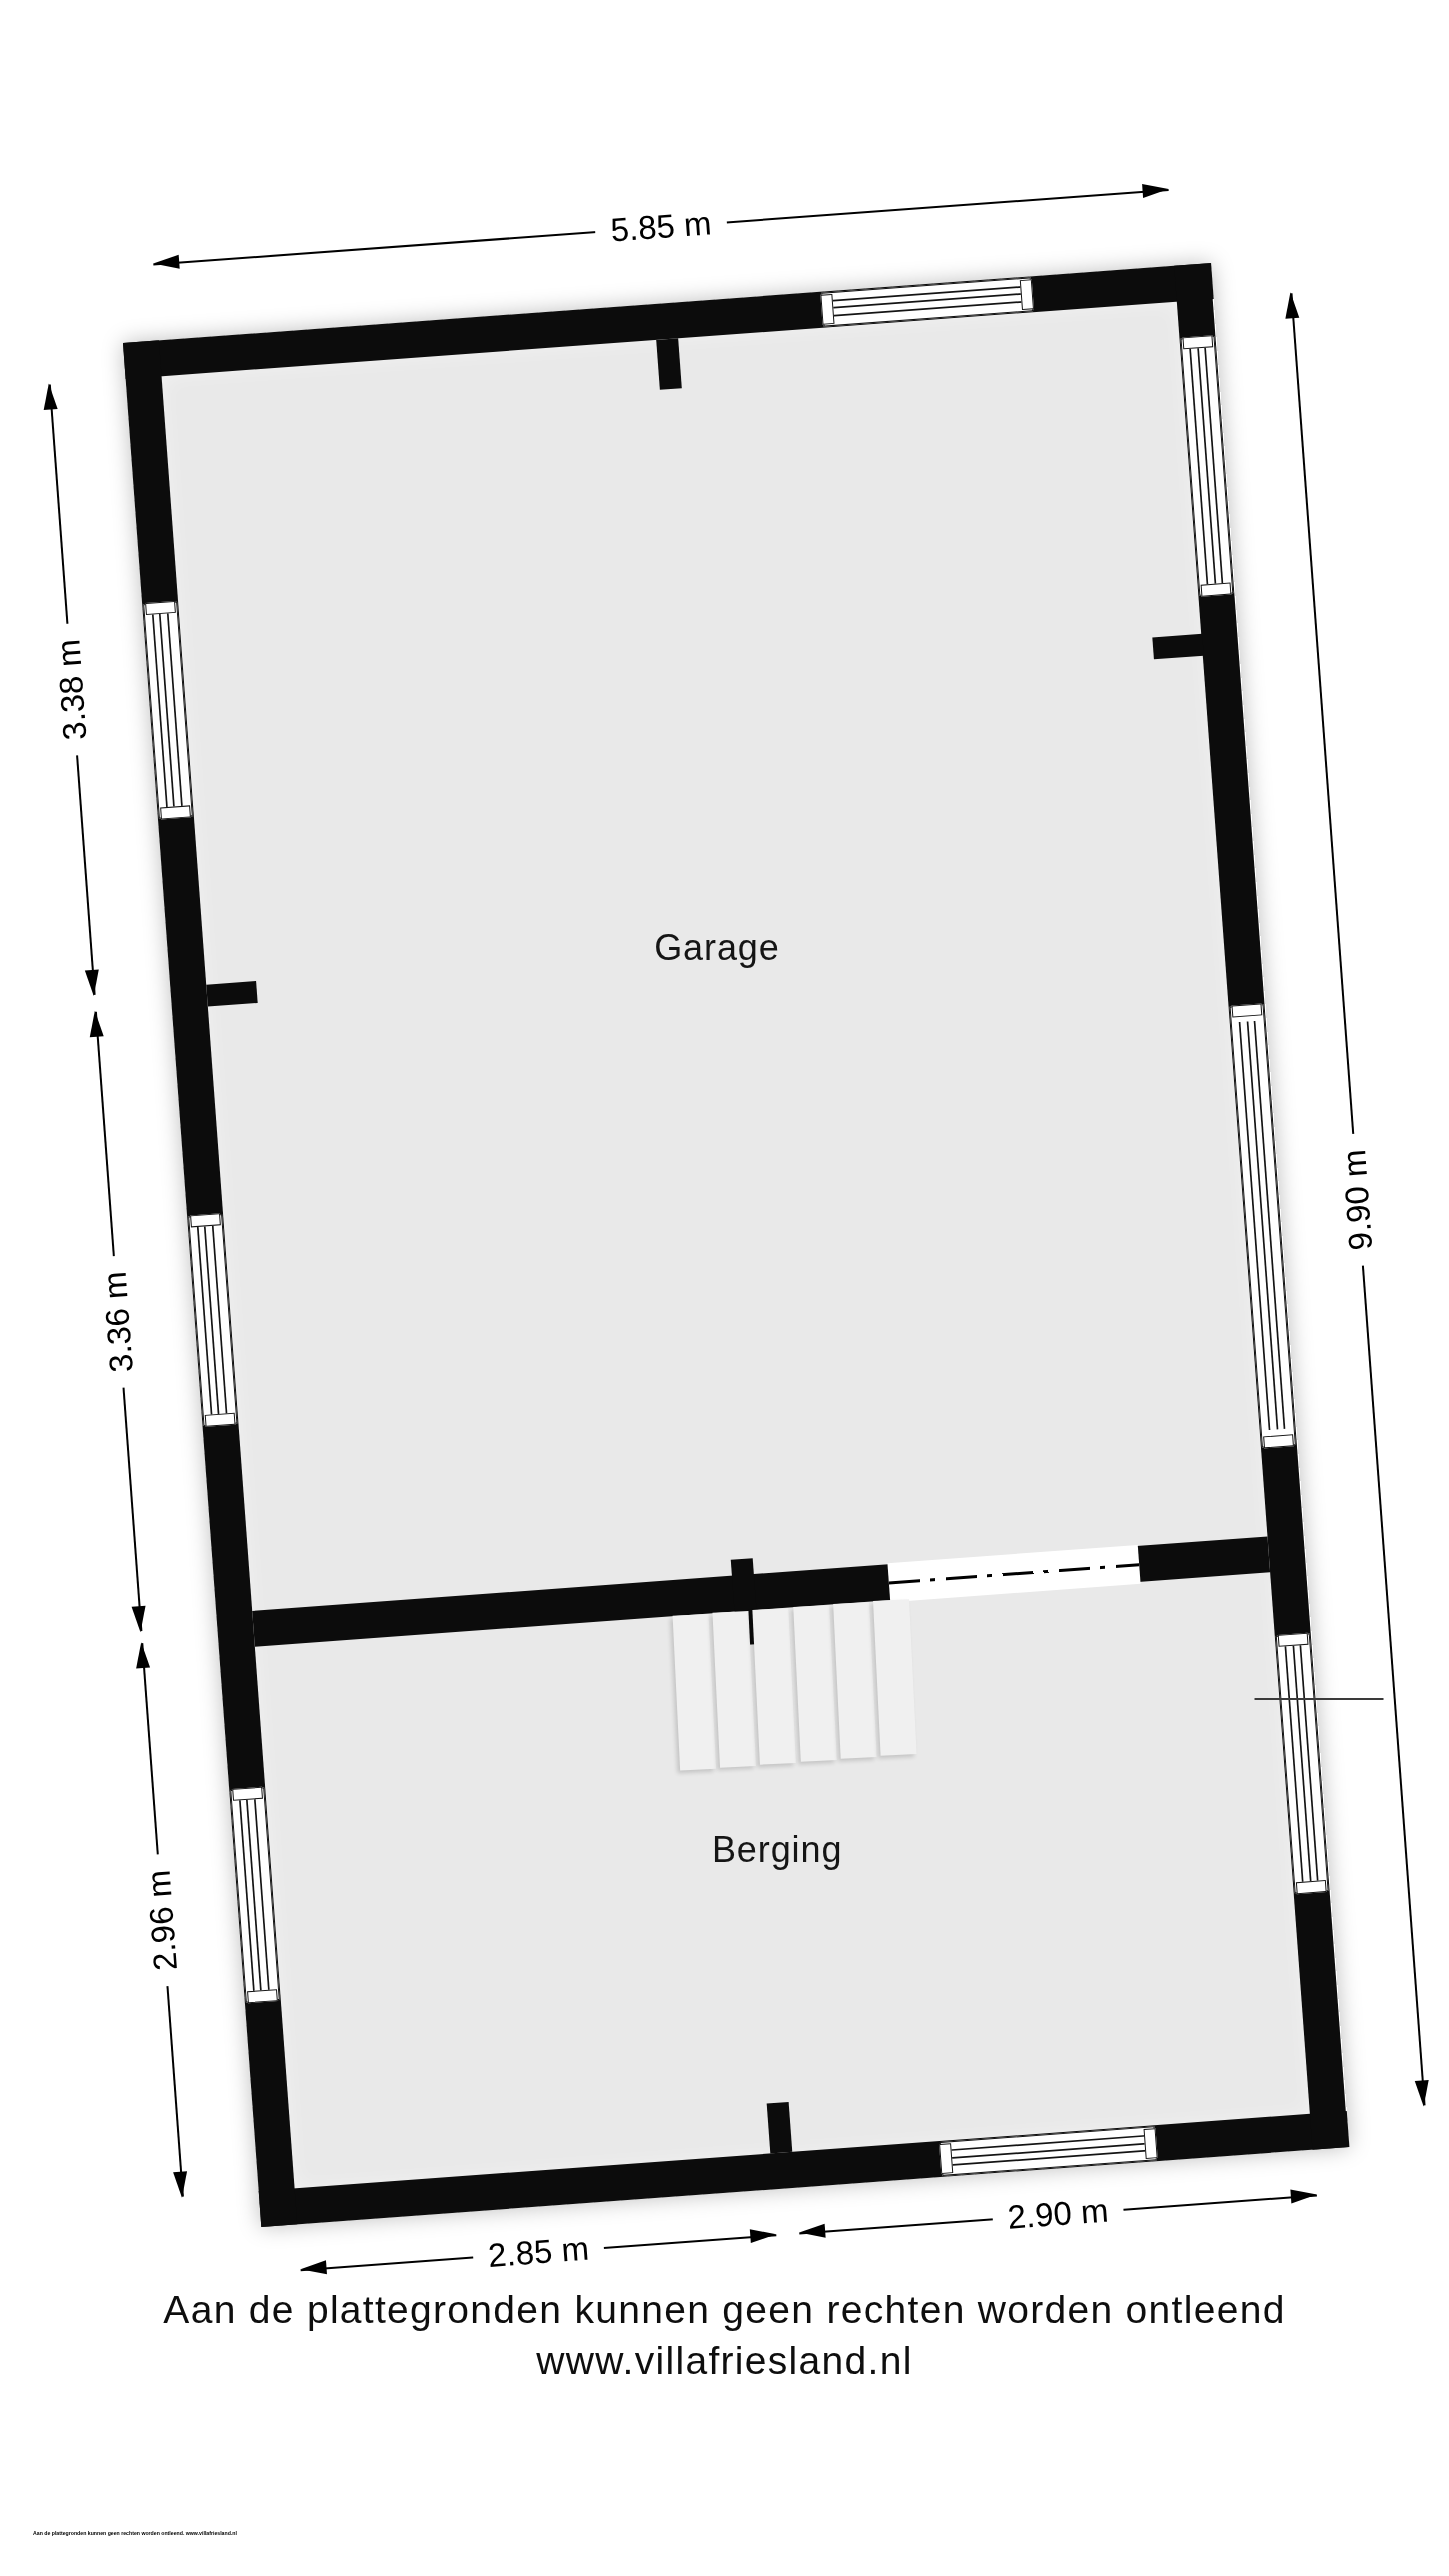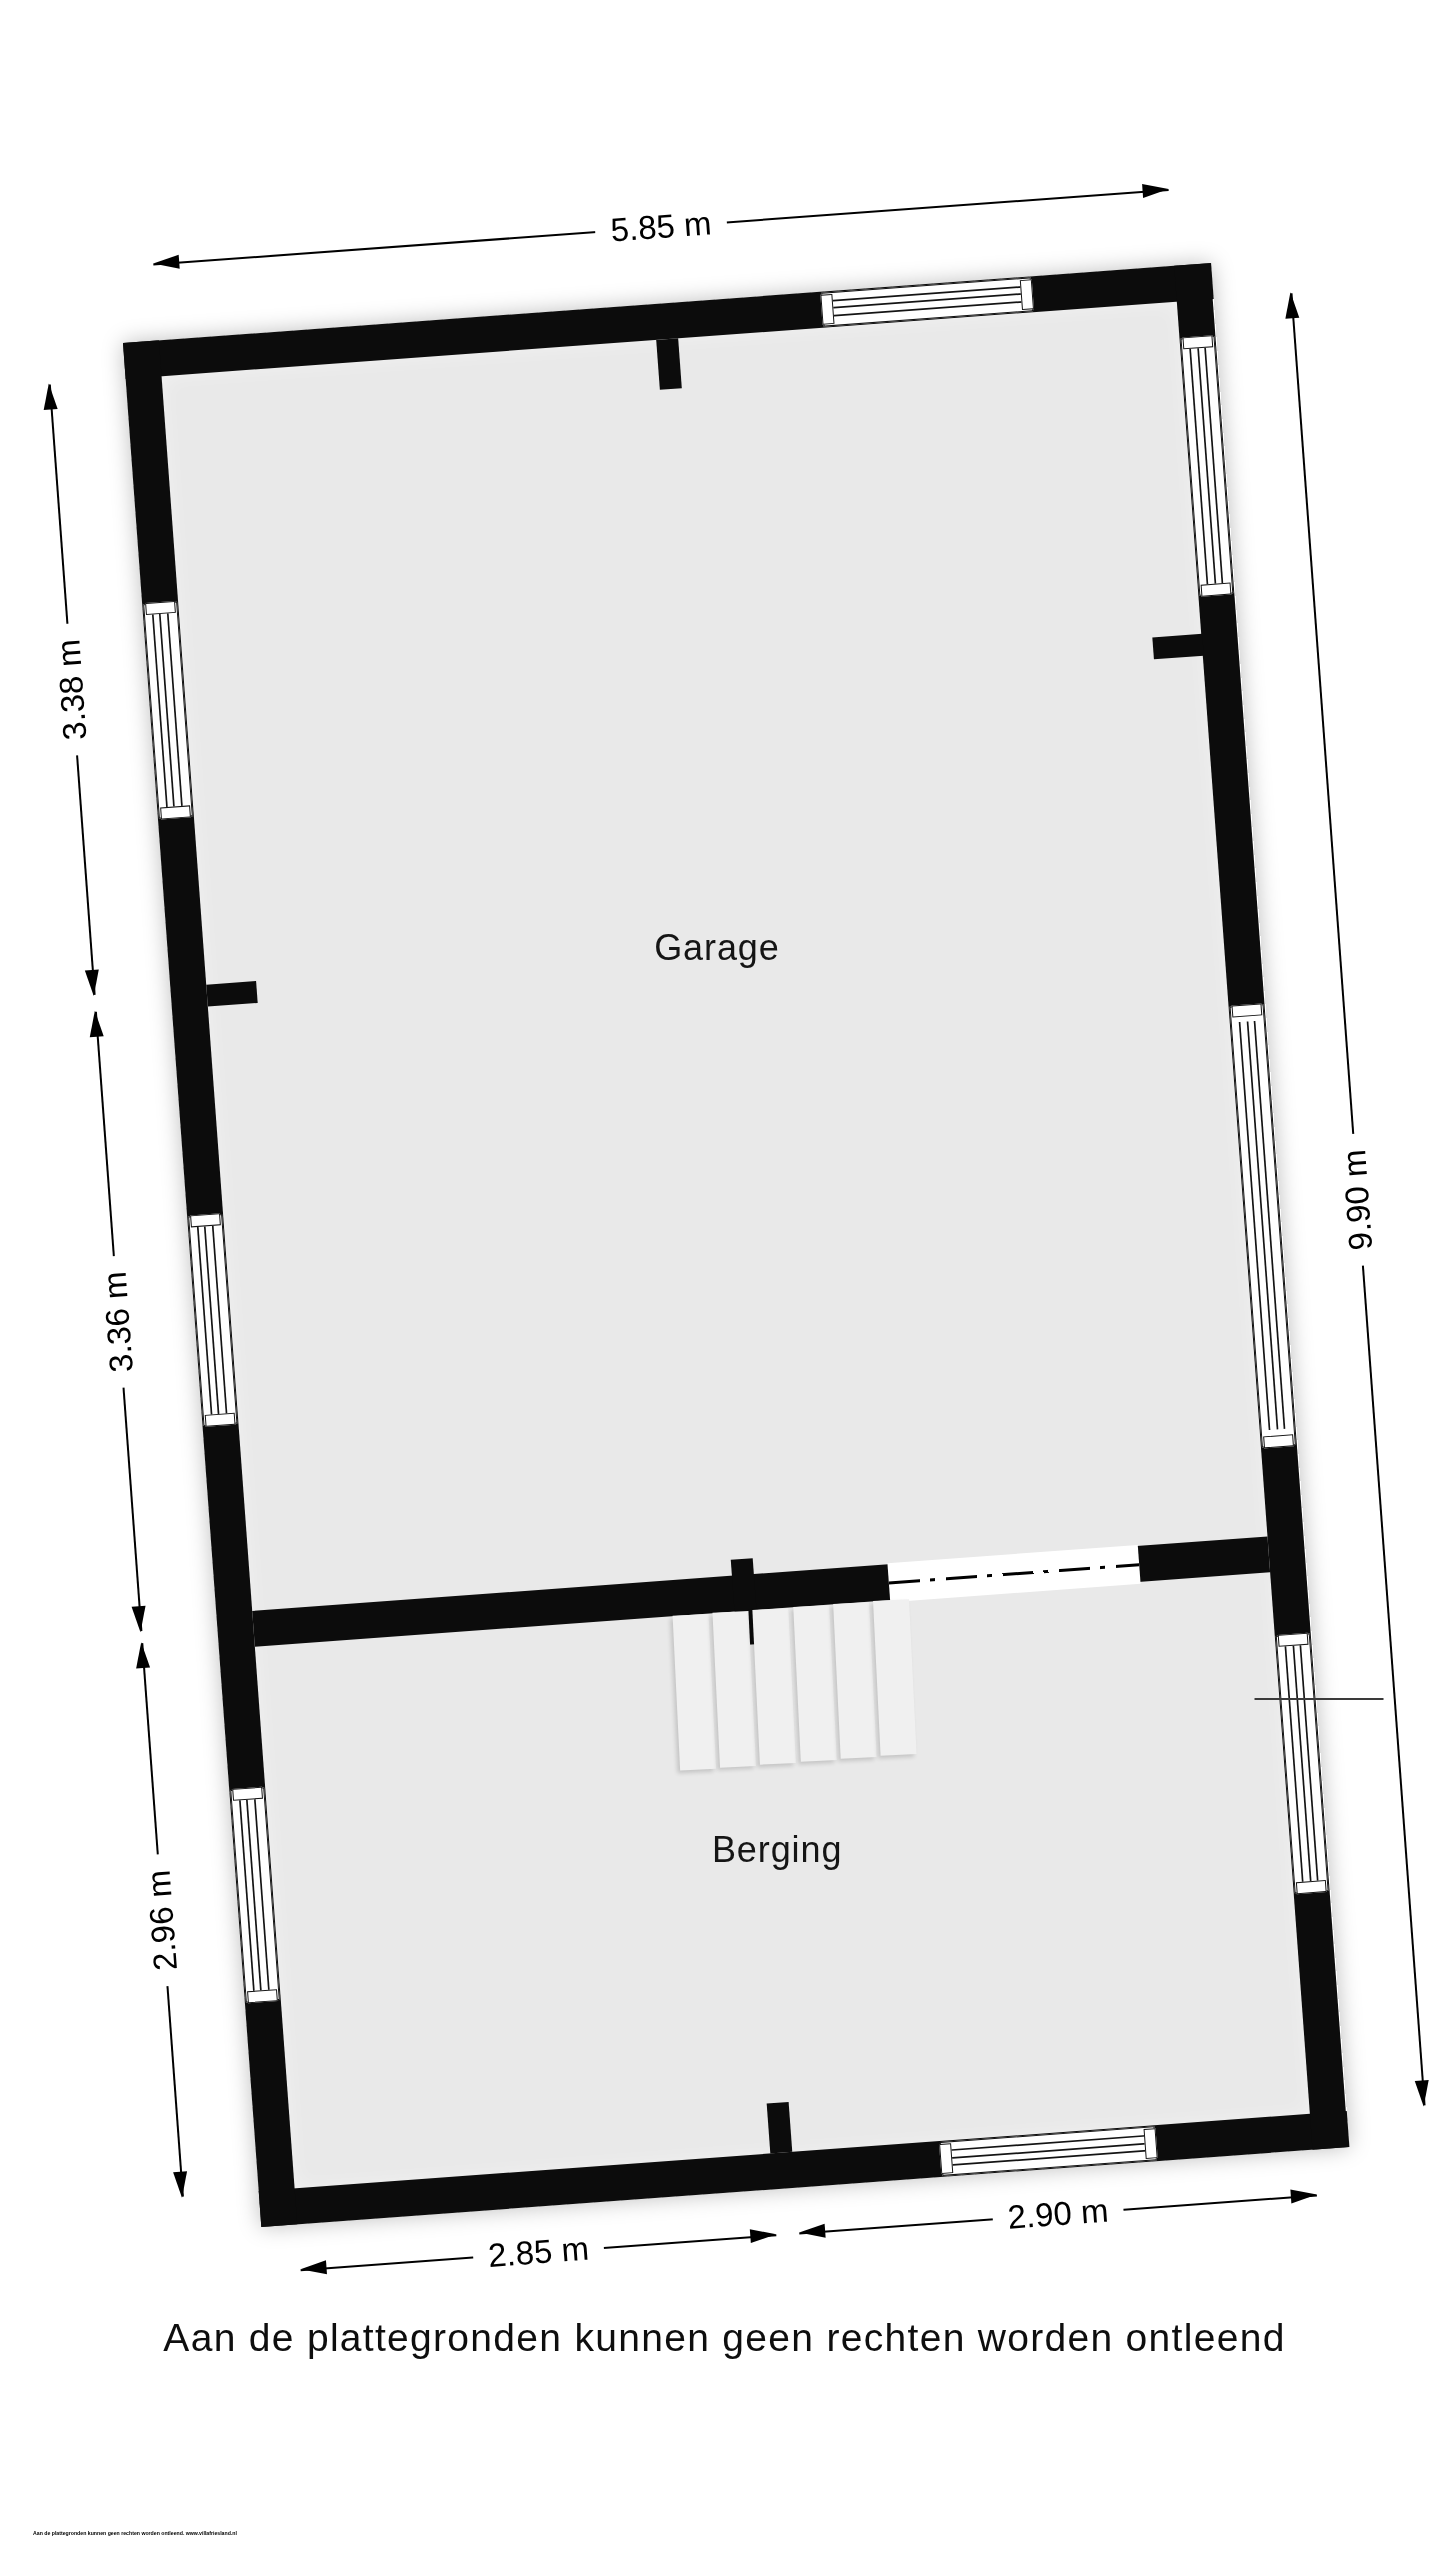--- a/index.html
+++ b/index.html
@@ -59,21 +59,21 @@
       border-style:solid;border-width:7.7px 0 7.7px 26px;border-color:transparent transparent transparent #000;}
   .dim.v::before{content:"";position:absolute;top:-0.9px;left:-8.6px;width:0;height:0;
       border-style:solid;border-width:0 7.7px 26px 7.7px;border-color:transparent transparent #000 transparent;}
   .dim.v::after{content:"";position:absolute;bottom:-0.9px;left:-8.6px;width:0;height:0;
       border-style:solid;border-width:26px 7.7px 0 7.7px;border-color:#000 transparent transparent transparent;}
   .dlabel{position:absolute;background:#ffffff;padding:3.4px 15.5px;font-size:33px;white-space:nowrap;color:#000;}
   .dim.h .dlabel{left:50%;top:-1.7px;transform:translate(-50%,-50%);}
   .dim.v .dlabel{left:-0.9px;top:50%;transform:translate(-50%,-50%) rotate(-90deg);}
 
   .footer{position:absolute;left:0;right:0;top:2284px;text-align:center;font-size:39px;
-          line-height:1.32;letter-spacing:1.3px;color:#0e0e0e;margin-top:28px;}
+          line-height:1.32;letter-spacing:1.3px;color:#0e0e0e;}
   .fineprint{position:absolute;left:33px;top:2530px;font-size:5.2px;font-weight:bold;color:#000;}
 </style>
 </head>
 <body>
 
 <div class="page">
 
   <div class="rotor">
 
     <div class="building"></div>
@@ -139,18 +139,19 @@
       <span class="dlabel">2.85 m</span>
     </div>
     <div class="dim h" style="left:536px;top:1934px;width:519px;">
       <span class="dlabel">2.90 m</span>
     </div>
 
   </div>
 
   <div class="footer">
     <div>Aan de plattegronden kunnen geen rechten worden ontleend</div>
+    <div>www.villafriesland.nl</div>
   </div>
 
   <div class="fineprint">Aan de plattegronden kunnen geen rechten worden ontleend. www.villafriesland.nl</div>
 
 </div>
 
 
 </body></html>

